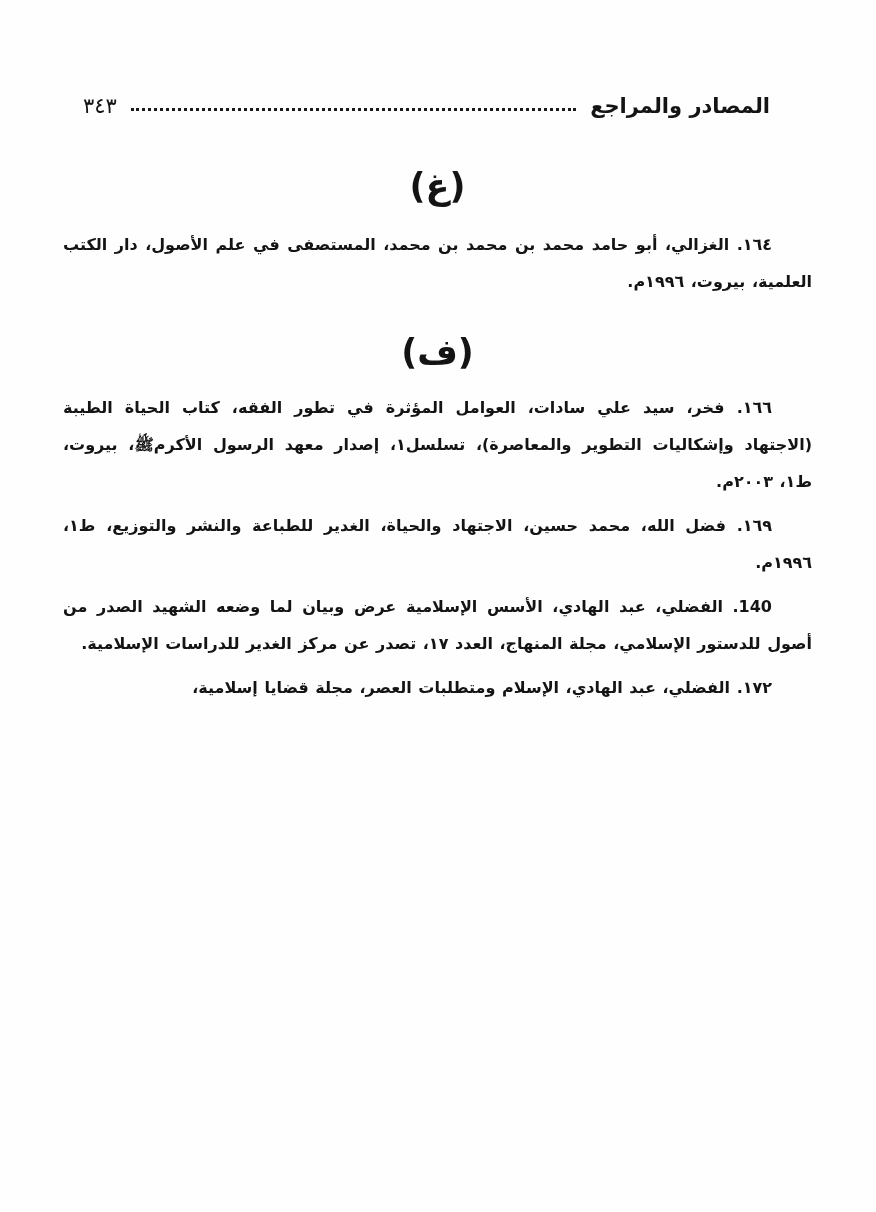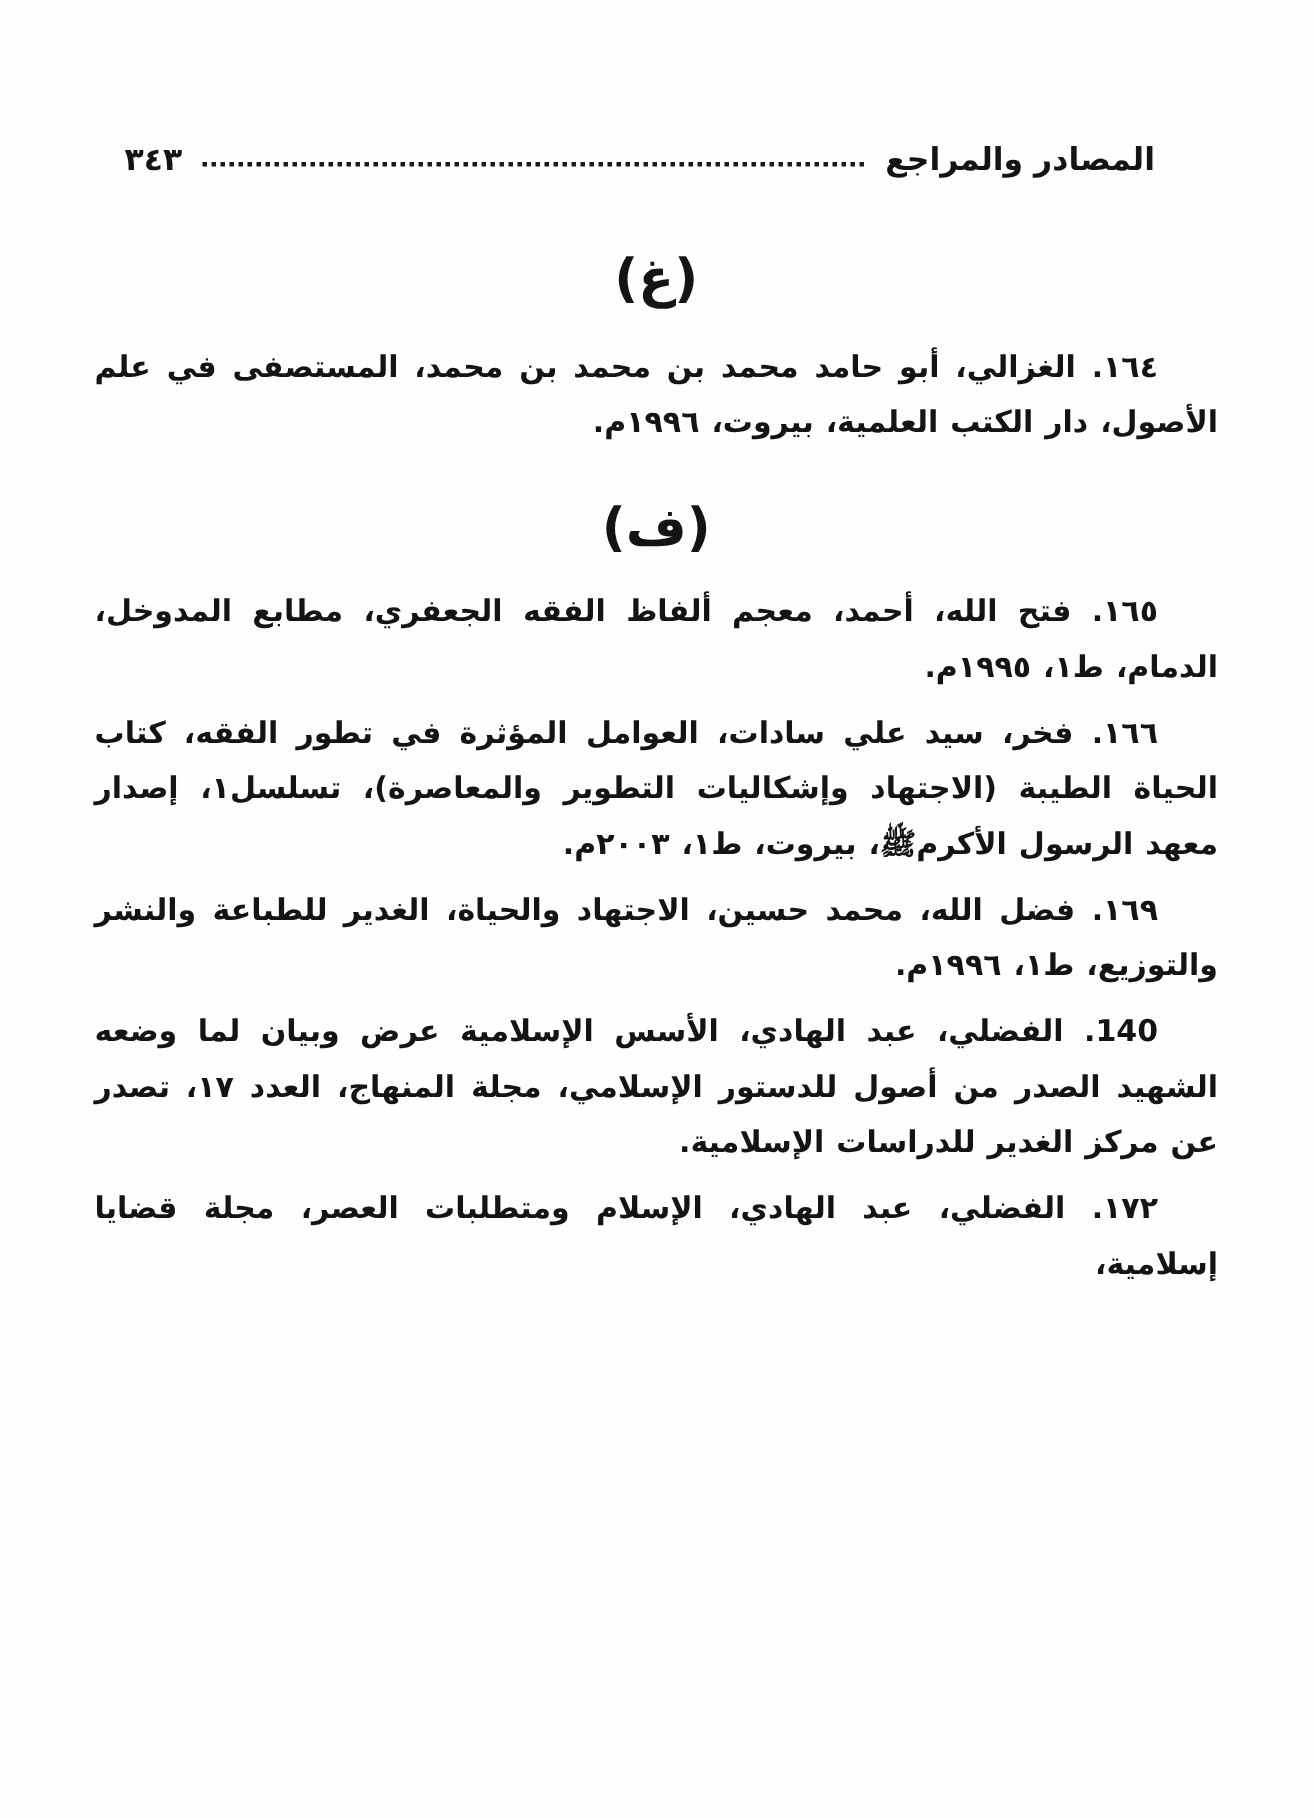--- a/index.html
+++ b/index.html
@@ -34,21 +34,21 @@
     letter-spacing: 0;
   }
   .dot-leader {
     flex: 1;
     border-bottom: 3px dotted #1a1a1a;
     margin: 0 14px 7px 14px;
     height: 0;
   }
   .page-number {
     white-space: nowrap;
-    font-weight: 700;
+    font-weight: 400;
     text-align: center;
   }
   
   .section-letter {
     text-align: center;
     font-size: 35px;
     font-weight: 800;
     margin: 0;
     line-height: 1.3;
   }
@@ -60,21 +60,21 @@
     margin-top: 30px;
     margin-bottom: 14px;
   }
   
   .entries { margin: 0; }
   .entry {
     direction: rtl;
     text-align: justify;
     text-align-last: right;
     text-indent: 40px;
-    font-size: 20px;
+    font-size: 16px;
     font-weight: 700;
     line-height: 37px;
     margin: 0 0 7px 0;
     word-spacing: 1px;
   }
   .entry .entry-number { white-space: nowrap; }
 </style>
 </head>
 <body>
 
@@ -89,21 +89,20 @@
   <div class="section">
     <h2 class="section-letter first">(غ)</h2>
     <div class="entries">
       <p class="entry"><span class="entry-number">١٦٤.</span> <span>الغزالي، أبو حامد محمد بن محمد بن محمد، المستصفى في علم الأصول، دار الكتب العلمية، بيروت، ١٩٩٦م.</span></p>
     </div>
   </div>
 
   <div class="section">
     <h2 class="section-letter second">(ف)</h2>
     <div class="entries">
-      <p class="entry"><span class="entry-number">١٦٥.</span> <span>فتح الله، أحمد، معجم ألفاظ الفقه الجعفري، مطابع المدوخل، الدمام، ط١، ١٩٩٥م.</span></p>
       <p class="entry"><span class="entry-number">١٦٦.</span> <span>فخر، سيد علي سادات، العوامل المؤثرة في تطور الفقه، كتاب الحياة الطيبة (الاجتهاد وإشكاليات التطوير والمعاصرة)، تسلسل١، إصدار معهد الرسول الأكرمﷺ، بيروت، ط١، ٢٠٠٣م.</span></p>
       <p class="entry"><span class="entry-number">١٦٩.</span> <span>فضل الله، محمد حسين، الاجتهاد والحياة، الغدير للطباعة والنشر والتوزيع، ط١، ١٩٩٦م.</span></p>
       <p class="entry"><span class="entry-number">140.</span> <span>الفضلي، عبد الهادي، الأسس الإسلامية عرض وبيان لما وضعه الشهيد الصدر من أصول للدستور الإسلامي، مجلة المنهاج، العدد ١٧، تصدر عن مركز الغدير للدراسات الإسلامية.</span></p>
       <p class="entry"><span class="entry-number">١٧٢.</span> <span>الفضلي، عبد الهادي، الإسلام ومتطلبات العصر، مجلة قضايا إسلامية،</span></p>
     </div>
   </div>
 
 </div>
 
 </body></html>

